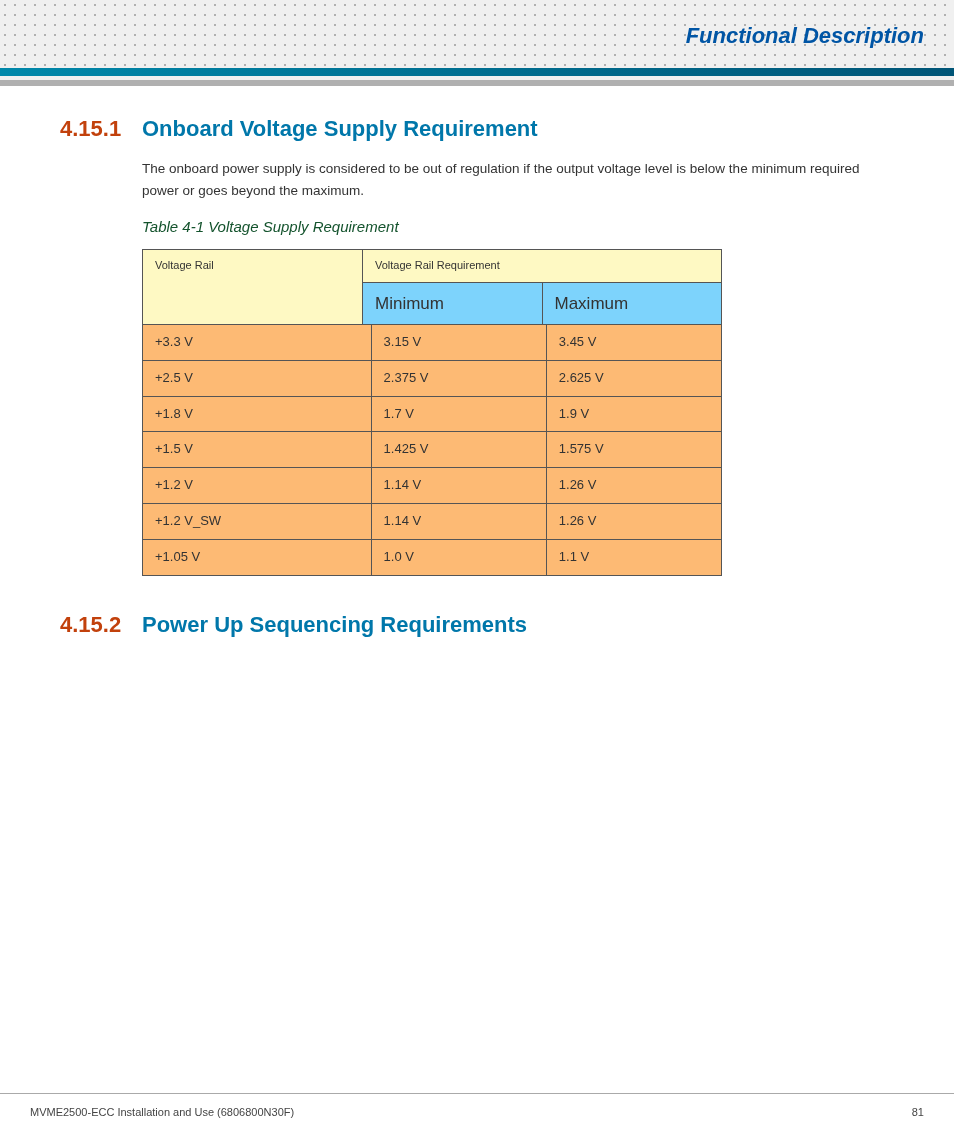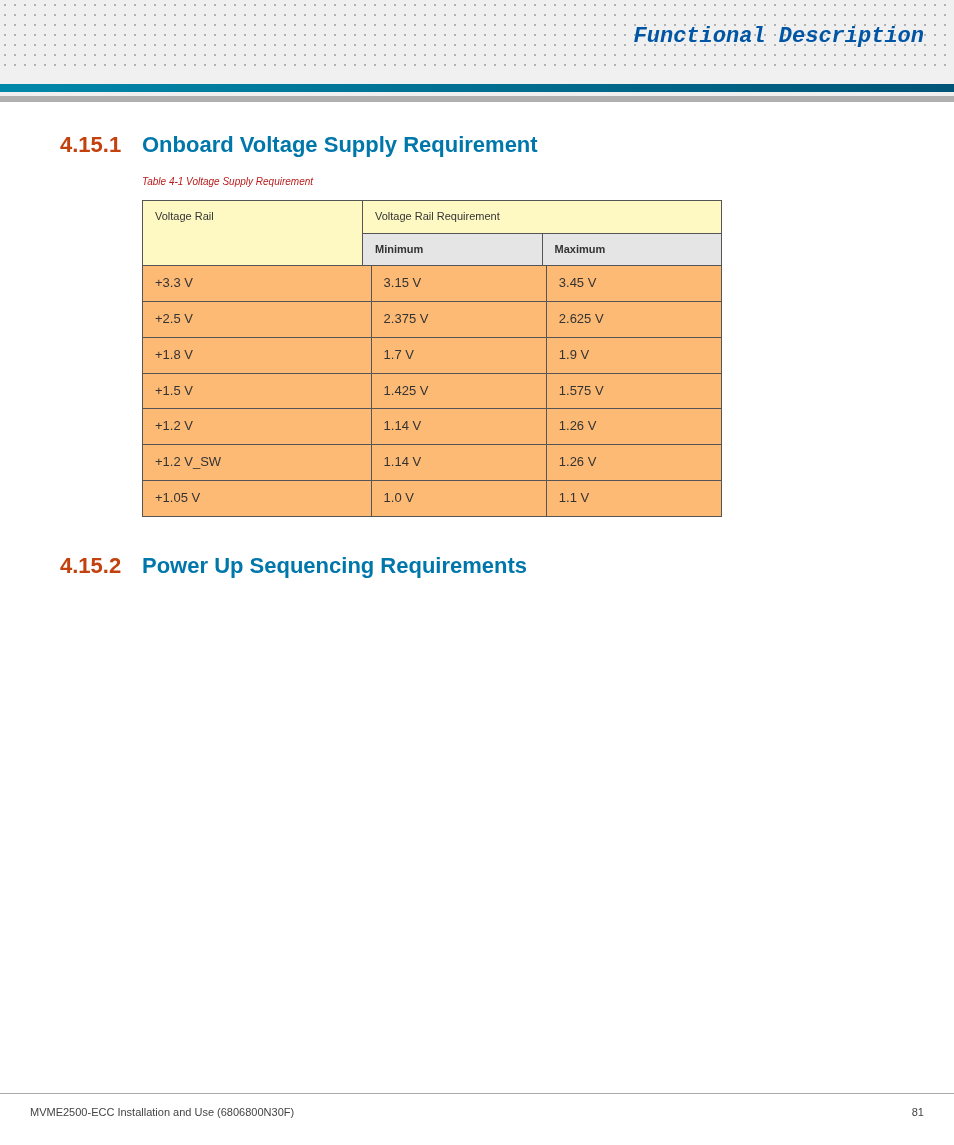--- a/index.html
+++ b/index.html
@@ -14,25 +14,24 @@
       background: #ffffff;
       font-family: Arial, Helvetica, sans-serif;
       font-size: 13px;
       color: #222;
       position: relative;
     }
 
     
     .header-area {
       width: 100%;
-      height: 102px;
+      height: 86px;
       background: #f0f0f0;
       position: relative;
       overflow: hidden;
-      font-family: Liberation Mono, monospace;
     }
 
     .dot-pattern {
       position: absolute;
       top: 0; left: 0; right: 0;
       height: 72px;
       background-image: radial-gradient(circle, #b0b0b0 1px, transparent 1px);
       background-size: 10px 10px;
     }
 
@@ -104,22 +103,22 @@
       font-size: 13.5px;
       color: #333;
     }
 
     .section-body p {
       margin-bottom: 14px;
     }
 
     
     .table-caption {
-      font-size: 10px;
-      color: #b91c1c;
+      font-size: 15px;
+      color: #14532d;
       font-style: italic;
       margin-bottom: 10px;
     }
 
     
     .voltage-table {
       border-collapse: collapse;
       width: 100%;
       max-width: 580px;
       font-size: 13px;
@@ -130,23 +129,23 @@
       padding: 7px 12px;
       vertical-align: top;
     }
 
     .voltage-table .header-top td {
       font-size: 11px;
       background: #fef9c3;
     }
 
     .voltage-table .header-sub td {
-      font-size: 11px;
-      background: #e5e5e5;
-      font-weight: bold;
+      font-size: 17px;
+      background: #7dd3fc;
+      font-weight: normal;
     }
 
     .voltage-table .data-row td {
       background: #fdba74;
     }
 
     .col-rail {
       width: 38%;
     }
 
@@ -197,20 +196,21 @@
 
 <div class="content">
 
   <div class="section-4151">
     <div class="section-heading">
       <span class="section-number">4.15.1</span>
       <span class="section-title">Onboard Voltage Supply Requirement</span>
     </div>
 
     <div class="section-body">
+      <p>The onboard power supply is considered to be out of regulation if the output voltage level is below the minimum required power or goes beyond the maximum.</p>
 
       <div class="table-caption">Table 4-1 Voltage Supply Requirement</div>
 
       <table class="voltage-table">
         <tbody>
 
           <tr class="header-top">
             <td class="col-rail" rowspan="2">Voltage Rail</td>
             <td colspan="2">Voltage Rail Requirement</td>
           </tr>

